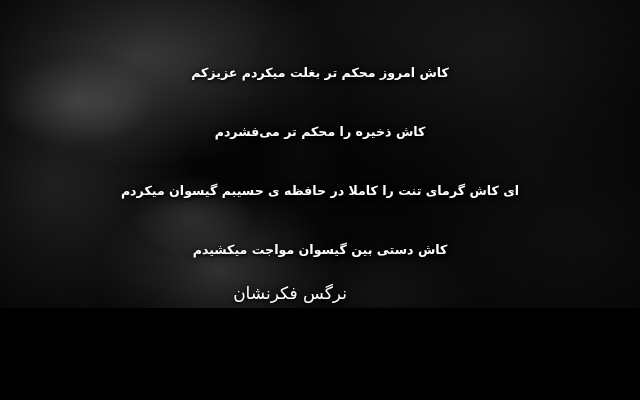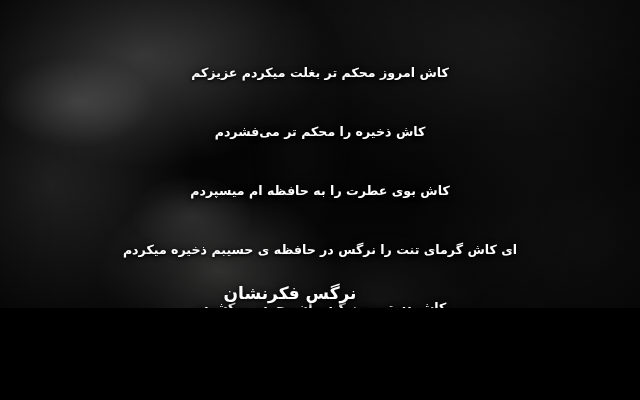--- a/index.html
+++ b/index.html
@@ -71,42 +71,41 @@
   }
   #signature {
     position: absolute;
     left: 0;
     right: 0;
     bottom: 4px;
     direction: rtl;
     text-align: center;
     color: #ffffff;
     font-family: "DejaVu Sans", sans-serif;
-    font-weight: bold;
+    font-weight: normal;
     font-size: 17px;
     line-height: 22px;
     text-shadow: 0 1px 3px rgba(0,0,0,0.95), 0 0 6px rgba(0,0,0,0.8);
     padding-right: 60px;
   }
 </style>
 </head>
 <body>
 
 <div id="poster">
   <div class="bg-layer bg-base"></div>
   <div class="bg-layer bg-smoke"></div>
   <div class="bg-layer bg-dim"></div>
   <div class="bg-layer bg-vignette"></div>
 
   <div id="poem">
     <span class="line">کاش امروز محکم تر بغلت میکردم عزیزکم</span>
     <span class="line">کاش ذخیره را محکم تر می‌فشردم</span>
-    <span class="line">کاش بوی عطرت را به حافظه ام میسپردم</span>
-    <span class="line">ای کاش گرمای تنت را نرگس در حافظه ی حسیبم ذخیره میکردم</span>
-    <span class="line">کاش دستی بین گیسوان وجودم میکشیدم</span>
+    <span class="line">ای کاش گرمای تنت را کاملا در حافظه ی حسیبم گیسوان میکردم</span>
+    <span class="line">کاش دستی بین گیسوان مواجت میکشیدم</span>
     
     
     
     
     
     
     
     
     
     

